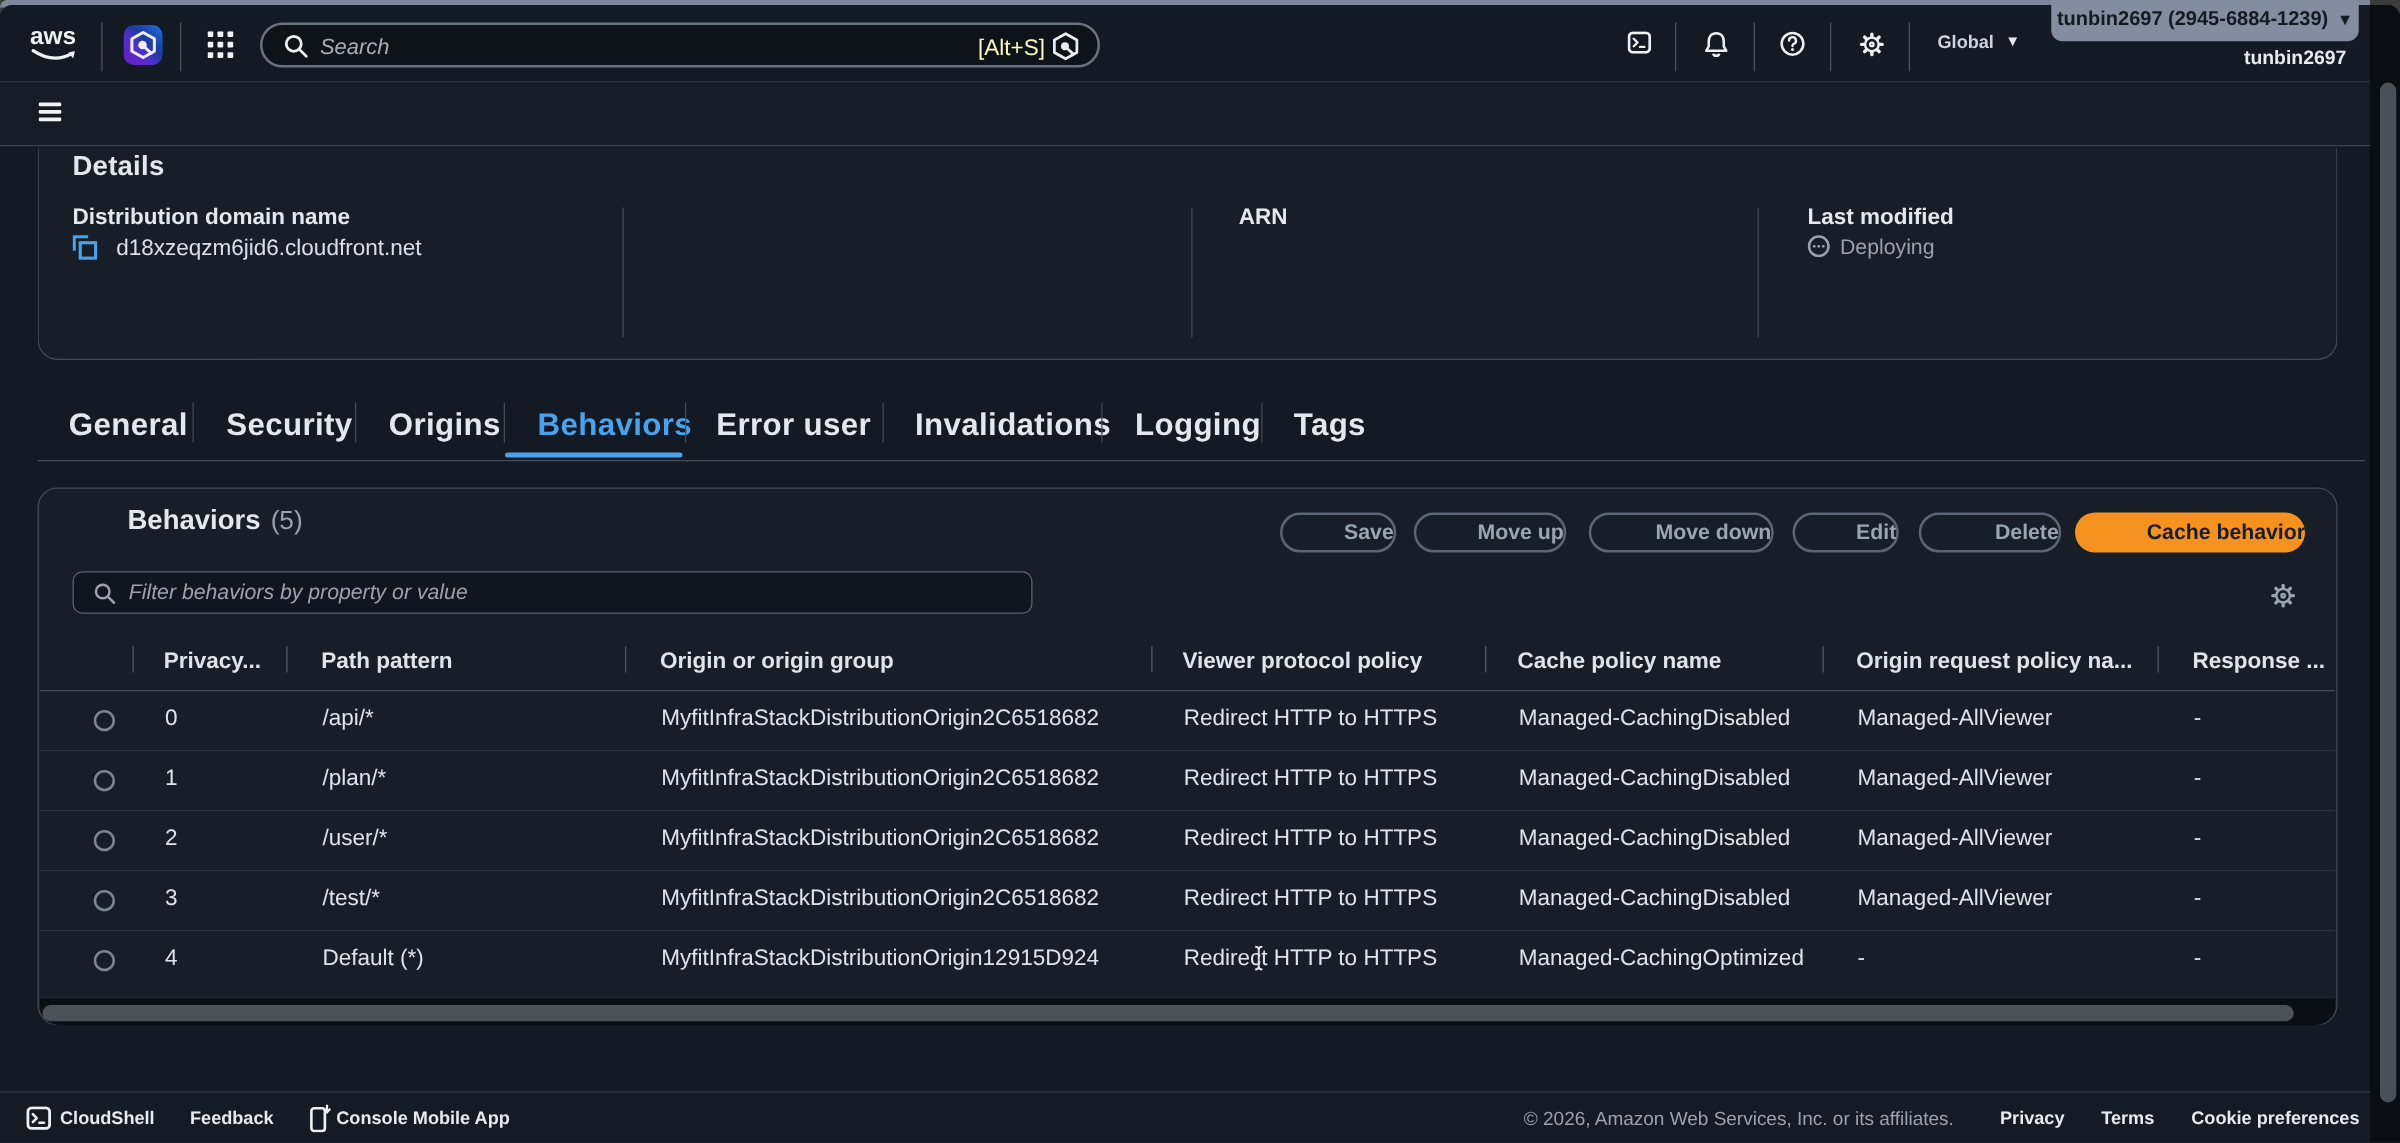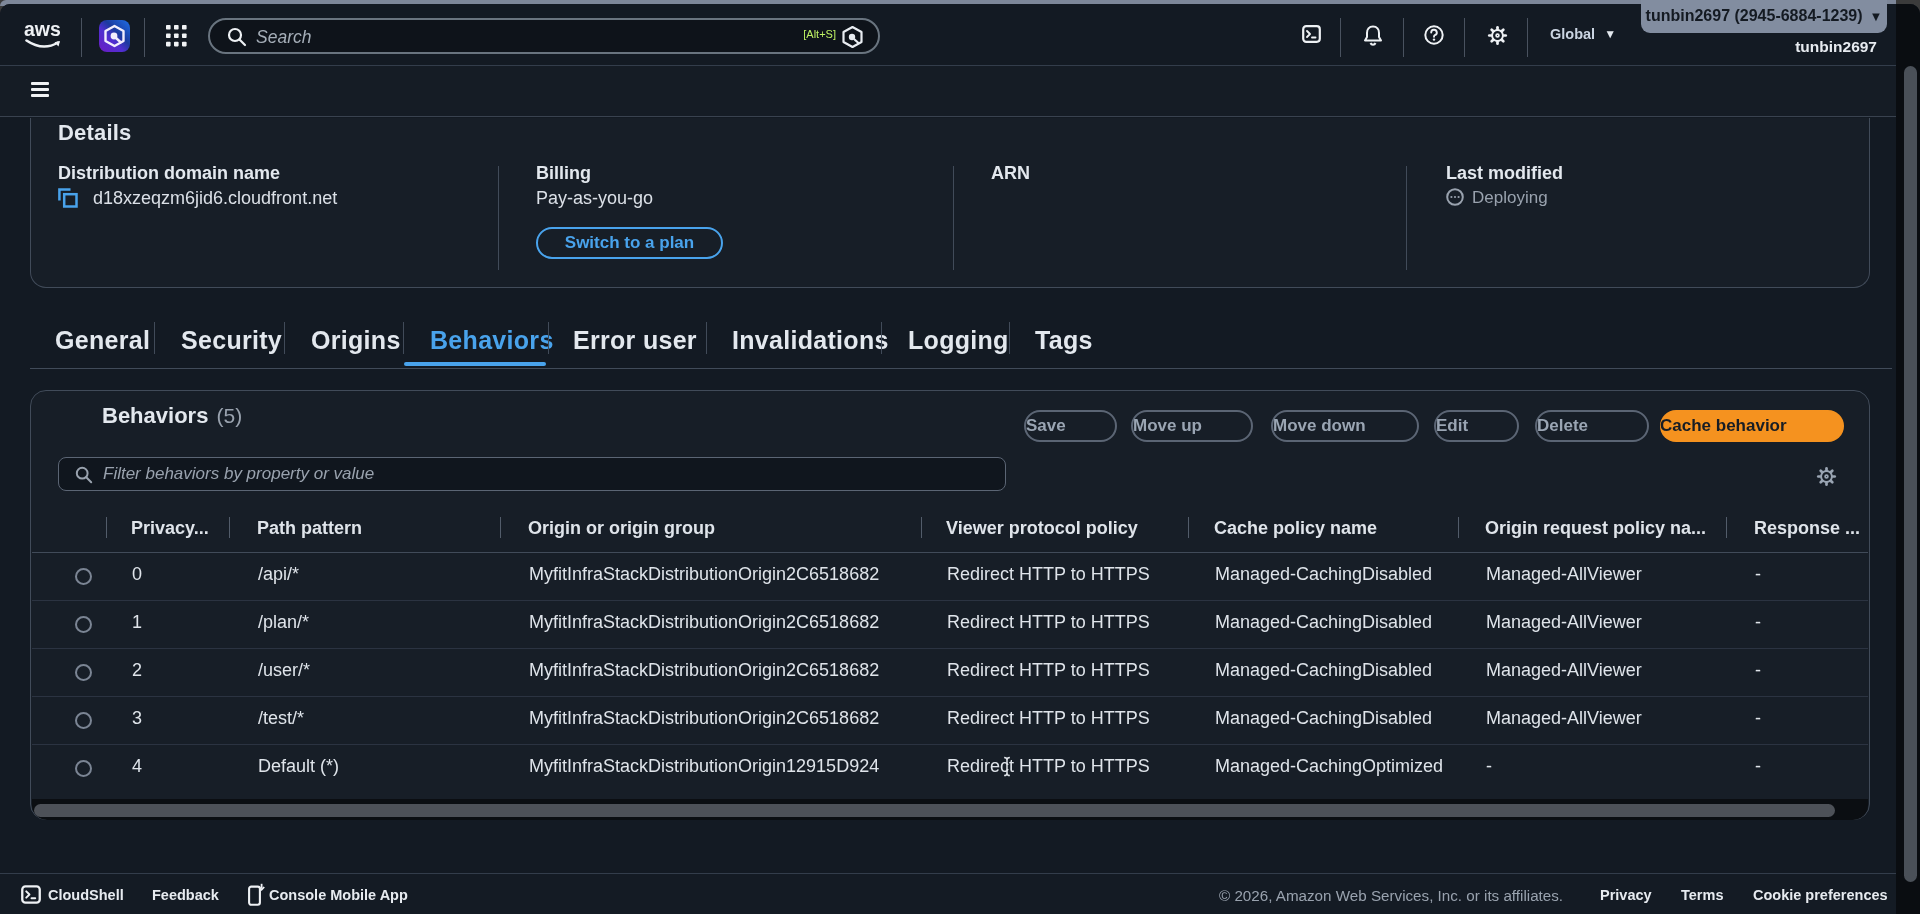--- a/index.html
+++ b/index.html
@@ -9,21 +9,21 @@
   
   #nav { position:absolute; left:0; right:0; top:0; height:62px; background:#131a23; border-bottom:1px solid #333d4b; }
   .vsep { position:absolute; width:1px; top:14px; height:39px; background:#49525f; }
   #awslogo { position:absolute; left:24px; top:15px; width:40px; height:34px; }
   #cficon { position:absolute; left:99px; top:16px; width:31px; height:32px; border-radius:8px; background:linear-gradient(45deg,#6d1cc3 0%,#4f2fd0 40%,#1b3a9e 60%,#1f6fe8 100%); }
   #cficon svg { position:absolute; left:4px; top:4px; }
   #gridicon { position:absolute; left:166px; top:21px; }
   #searchbar { position:absolute; left:208px; top:14px; width:672px; height:36px; border:2px solid #69747f; border-radius:18px; background:#0e131a; }
   #searchbar .mag { position:absolute; left:17px; top:7px; }
   #searchbar .ph { position:absolute; left:46px; top:7px; font-style:italic; font-size:17.5px; color:#a5aeb8; }
-  #searchbar .alt { position:absolute; right:42px; top:8px; font-size:11px; color:#bef264; }
+  #searchbar .alt { position:absolute; right:42px; top:8px; font-size:18px; color:#fef9c3; }
   #searchbar .qico { position:absolute; right:14px; top:5px; }
   .navico { position:absolute; top:21.5px; }
   #global { position:absolute; left:1550px; top:22px; font-size:14.5px; font-weight:bold; color:#cbd5e2; }
   #global .car { font-size:12px; color:#e3e8ee; margin-left:9px; vertical-align:1px; }
   #uname2 { position:absolute; right:43px; top:34.5px; font-size:15.5px; font-weight:bold; color:#e7ebf0; }
   
   #tip { position:absolute; left:1641px; top:0; width:246px; height:33px; background:#828da0; border-radius:0 0 9px 9px; z-index:60; text-align:center; }
   #tip span { font-size:16px; font-weight:bold; color:#141a22; line-height:32px; }
   #tip .car { font-size:13px; margin-left:7px; }
   
@@ -46,25 +46,25 @@
   
   #tabs { position:absolute; left:30px; top:314.5px; width:1862px; height:51px; border-bottom:1px solid #414b59; }
   .tab { position:absolute; top:8px; font-size:25px; letter-spacing:0.3px; font-weight:bold; color:#e3e8ee; }
   .tab.act { color:#49a3ec; }
   .tsep { position:absolute; width:1px; top:4px; height:32px; background:#414b59; }
   #tabline { position:absolute; left:374px; top:43.5px; width:142px; height:4px; border-radius:2px; background:#49a3ec; }
   
   #panel { top:386.5px; height:430px; border-radius:16px; }
   #panel h2 { position:absolute; left:27px; top:12px; font-size:22px; color:#e3e8ee;margin-left:44px; }
   #panel h2 .cnt { color:#99a2ae; font-weight:normal; font-size:21px; margin-left:2px; }
-  .btn { position:absolute; top:19px; height:32px; border:2px solid #5b6574; border-radius:16px; color:#9aa5b3; font-size:17px; font-weight:bold; text-align:left; background:transparent; }
+  .btn { position:absolute; top:19px; height:32px; border:2px solid #5b6574; border-radius:16px; color:#9aa5b3; font-size:17px; font-weight:bold; text-align:right; background:transparent; }
   .btn div { line-height:28px; }
   #btncreate { background:#f5921f; border:none; color:#171d25; }
   #btncreate div { line-height:32px; }
-  #filter { position:absolute; left:27px; top:66px; width:948px; height:34px; border:1px solid #5b6574; border-radius:8px; background:#10161e; }
+  #filter { position:absolute; left:27px; top:66px; width:768px; height:34px; border:1px solid #5b6574; border-radius:8px; background:#10161e; }
   #filter .ph { position:absolute; left:44px; top:6px; font-style:italic; font-size:17px; color:#99a2ae; }
   #filter .mag { position:absolute; left:16px; top:8px; }
   #gear2 { position:absolute; right:32px; top:75px; }
   
   .hsep { position:absolute; width:1px; top:126px; height:21px; background:#525c6a; }
   .th { position:absolute; top:127px; font-size:18px; font-weight:bold; color:#dfe4ea; }
   #hline { position:absolute; left:1px; right:1px; top:160.5px; height:1px; background:#414b59; }
   .row { position:absolute; left:1px; right:1px; height:48px; border-bottom:1px solid #2b3341; }
   .radio { position:absolute; left:43px; top:15px; width:17px; height:17px; border:2px solid #7b8594; border-radius:50%; }
   .td { position:absolute; top:11px; font-size:18px; color:#dfe4ea; }
@@ -182,27 +182,20 @@
     <div class="col" style="left:27px">
       <div class="collabel">Distribution domain name</div>
       <div class="colval" style="margin-top:4px">
         <svg class="cpy" width="20" height="20" viewBox="0 0 20 20" style="vertical-align:-4px;">
             <rect x="6.2" y="6.2" width="12.3" height="12.3" fill="none" stroke="#49a3ec" stroke-width="2.5"></rect>
             <path d="M1.4 12.5 L1.4 1.4 L12.5 1.4" fill="none" stroke="#49a3ec" stroke-width="2.5"></path>
           </svg>
         d18xzeqzm6jid6.cloudfront.net
       </div>
     </div>
-    <div class="col" style="left:505px">
-      <div class="collabel">Billing</div>
-      <div class="colval" style="margin-top:4px">Pay-as-you-go</div>
-      <div style="margin-top:18px; width:187px; height:32px; border:2px solid #49a3ec; border-radius:16px; text-align:center;">
-        <span style="color:#49a3ec; font-weight:bold; font-size:17px; line-height:28px;">Switch to a plan</span>
-      </div>
-    </div>
     <div class="col" style="left:960px; width:400px;">
       <div class="collabel">ARN</div>
     </div>
     <div class="col" style="left:1415px">
       <div class="collabel">Last modified</div>
       <div class="colval" style="margin-top:4px; color:#99a2ae; font-size:17px;">
         <svg style="vertical-align:-3px; margin-right:8px;" width="18" height="18" viewBox="0 0 18 18">
             <circle cx="9" cy="9" r="7.8" fill="none" stroke="#99a2ae" stroke-width="2"></circle>
             <circle cx="5.4" cy="9" r="1.1" fill="#99a2ae"></circle>
             <circle cx="9" cy="9" r="1.1" fill="#99a2ae"></circle>

